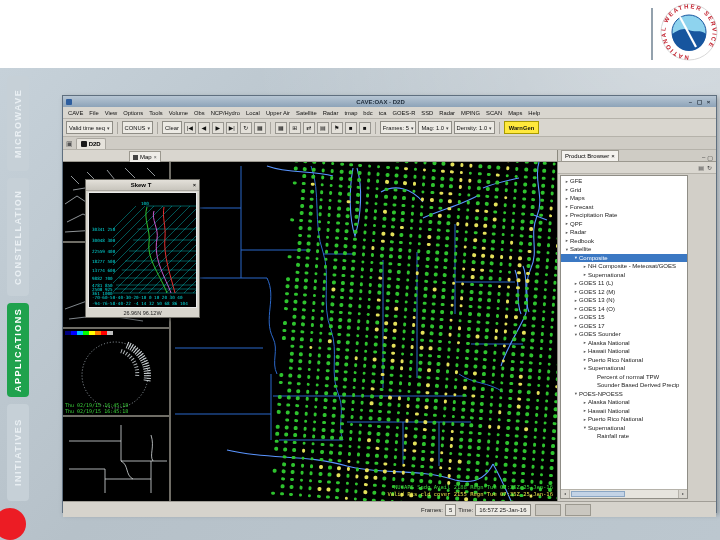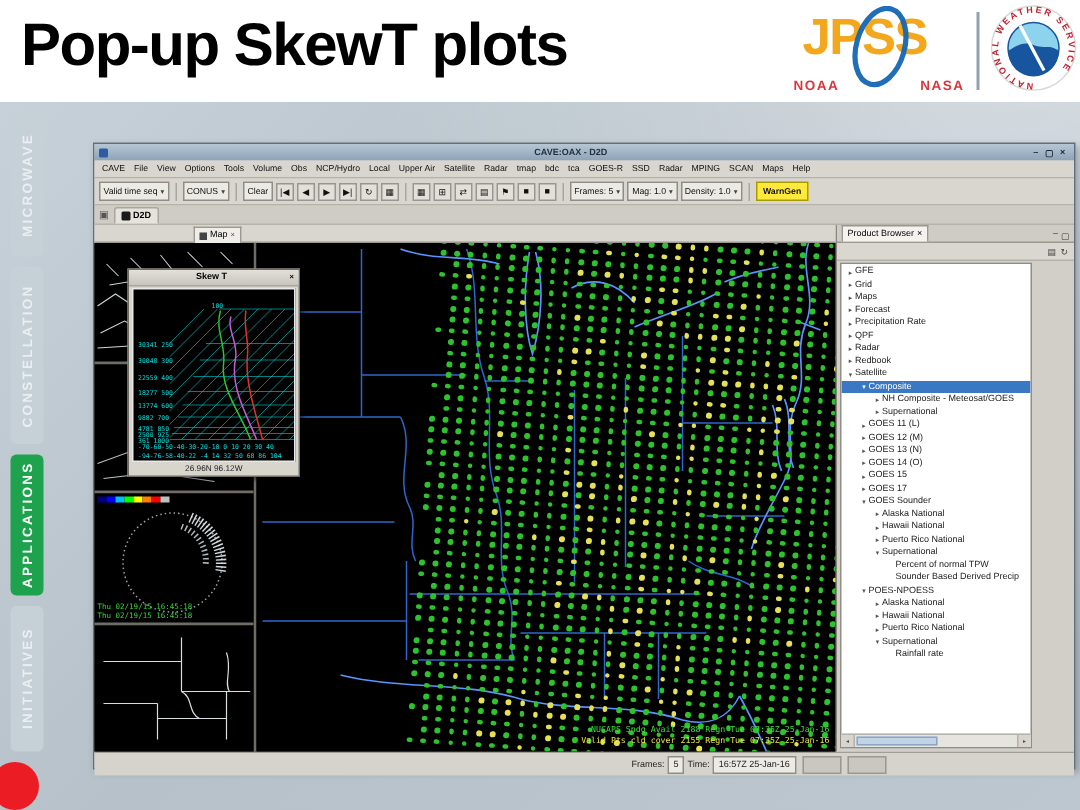--- a/index.html
+++ b/index.html
@@ -121,30 +121,21 @@
   .sk-title .x{font-size:5px;}
   .sk-plot{position:relative;margin:1px 2px 0 2px;background:#000;border:1px solid #e9e9e9;height:114px;}
   .sk-coords{text-align:center;font-size:5.5px;color:#222;height:10px;line-height:10px;}
 </style>
 </head>
 <body>
 
 <div class="stage">
 
   <div class="title-band">
-    <h1 class="page-title">Pop-up SkewT plots</h1>
-
-    <div class="jpss">
-      <span class="jpss-word">JPSS</span>
-      <svg class="jpss-ellipse" width="118" height="60">
-        <ellipse cx="60" cy="27" rx="16" ry="26" transform="rotate(16 60 27)" fill="none" stroke="#1466b4" stroke-width="3.5" opacity="0.95"></ellipse>
-      </svg>
-      <span class="jpss-noaa">NOAA</span>
-      <span class="jpss-nasa">NASA</span>
-    </div>
+
     <div class="logo-divider"></div>
 
     <svg class="nws" viewBox="0 0 58 58">
       <defs>
           <path id="nwsring" d="M29,52.5 A23.5,23.5 0 1 1 29.01,52.5"></path>
         </defs>
       <circle cx="29" cy="29" r="28" fill="#fff" stroke="#d8d8d8"></circle>
       <circle cx="29" cy="29" r="17" fill="#8ed3ee" stroke="#17559e"></circle>
       <path d="M12,31 A17,17 0 0 0 46,31 C40,26 36,30 29,27 C22,24 17,28 12,31 Z" fill="#17559e"></path>
       <line x1="20" y1="14" x2="36" y2="44" stroke="#fff" stroke-width="2.2"></line>

